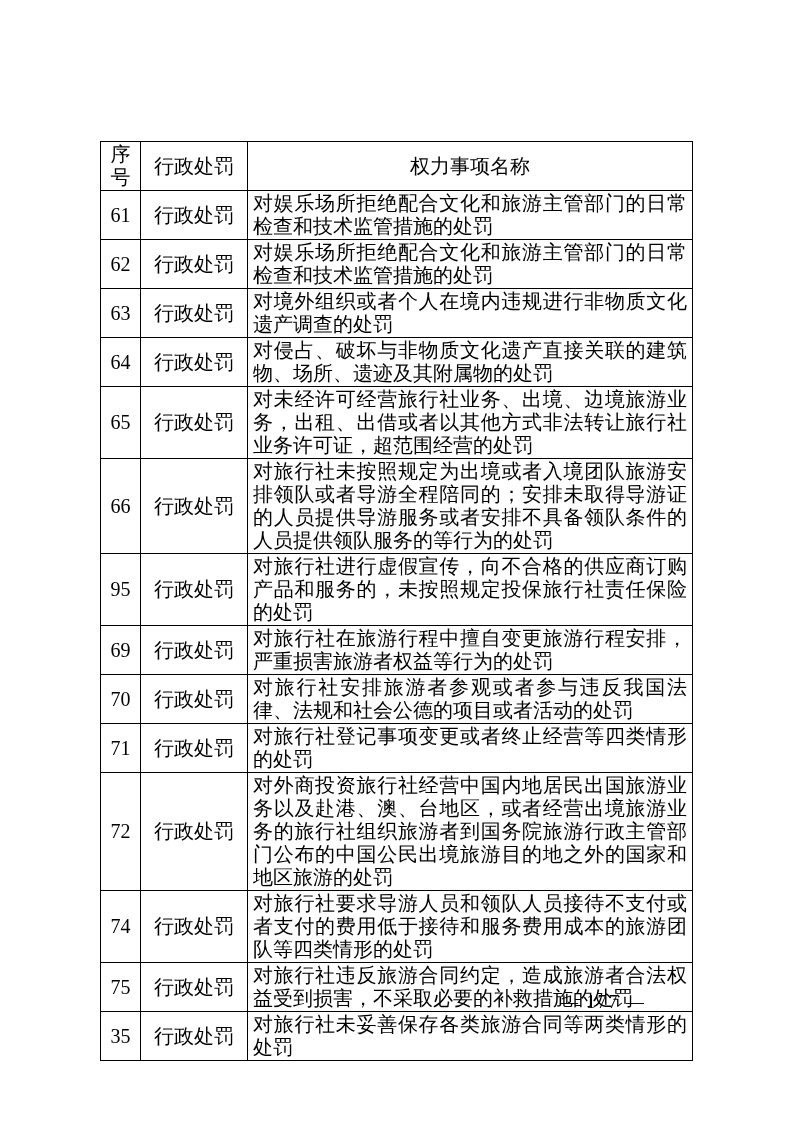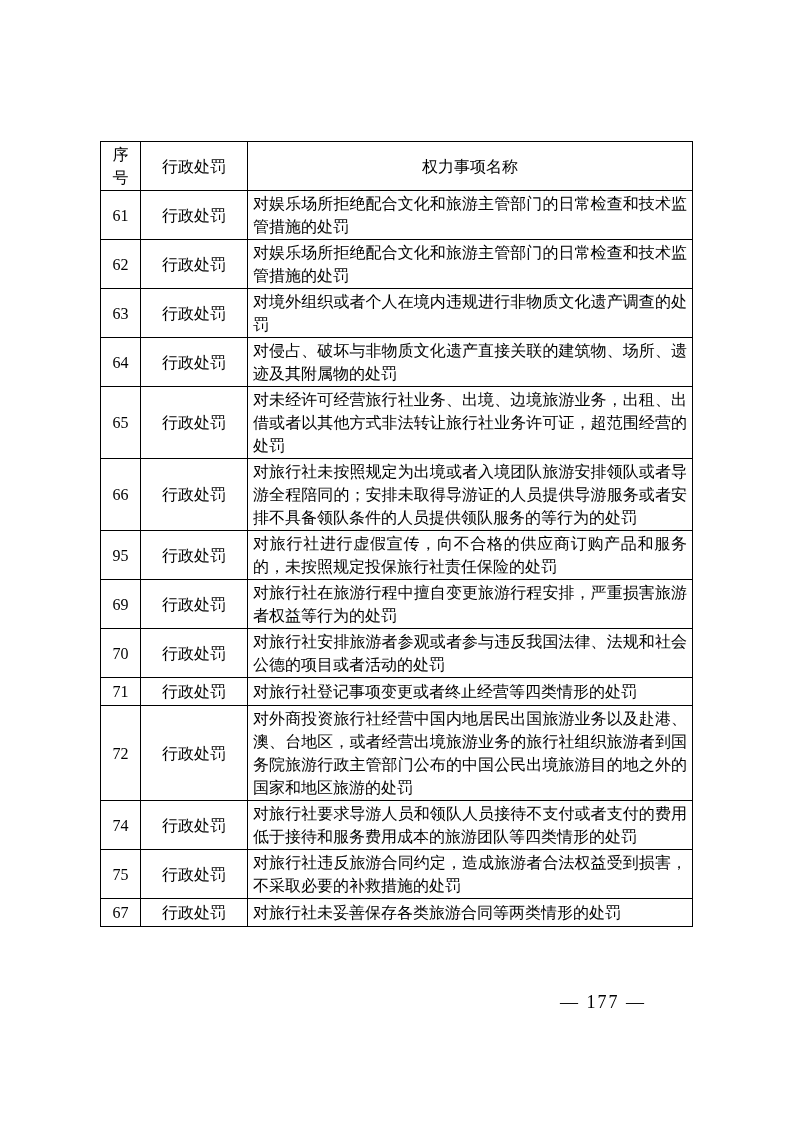--- a/index.html
+++ b/index.html
@@ -15,21 +15,21 @@
     color: #000000;
     overflow: hidden;
   }
   .doc-table {
     position: absolute;
     left: 100px;
     top: 141px;
     width: 592px;
     border-collapse: collapse;
     table-layout: fixed;
-    font-size: 16px;
+    font-size: 20px;
     line-height: 23px;
     border: 1px solid #000;
   }
   .doc-table th,
   .doc-table td {
     border: 1px solid #000;
     font-weight: normal;
     padding: 1px 5px;
     vertical-align: middle;
     word-break: break-all;
@@ -154,20 +154,20 @@
     <td class="cell-name">对旅行社要求导游人员和领队人员接待不支付或者支付的费用低于接待和服务费用成本的旅游团队等四类情形的处罚</td>
   </tr>
 
   <tr>
     <td class="cell-no">75</td>
     <td class="cell-type">行政处罚</td>
     <td class="cell-name">对旅行社违反旅游合同约定，造成旅游者合法权益受到损害，不采取必要的补救措施的处罚</td>
   </tr>
 
   <tr>
-    <td class="cell-no">67</td>
+    <td class="cell-no">35</td>
     <td class="cell-type">行政处罚</td>
     <td class="cell-name">对旅行社未妥善保存各类旅游合同等两类情形的处罚</td>
   </tr>
 </tbody>
 </table>
 
 <div class="page-footer">— 177 —</div>
 
 </body></html>

